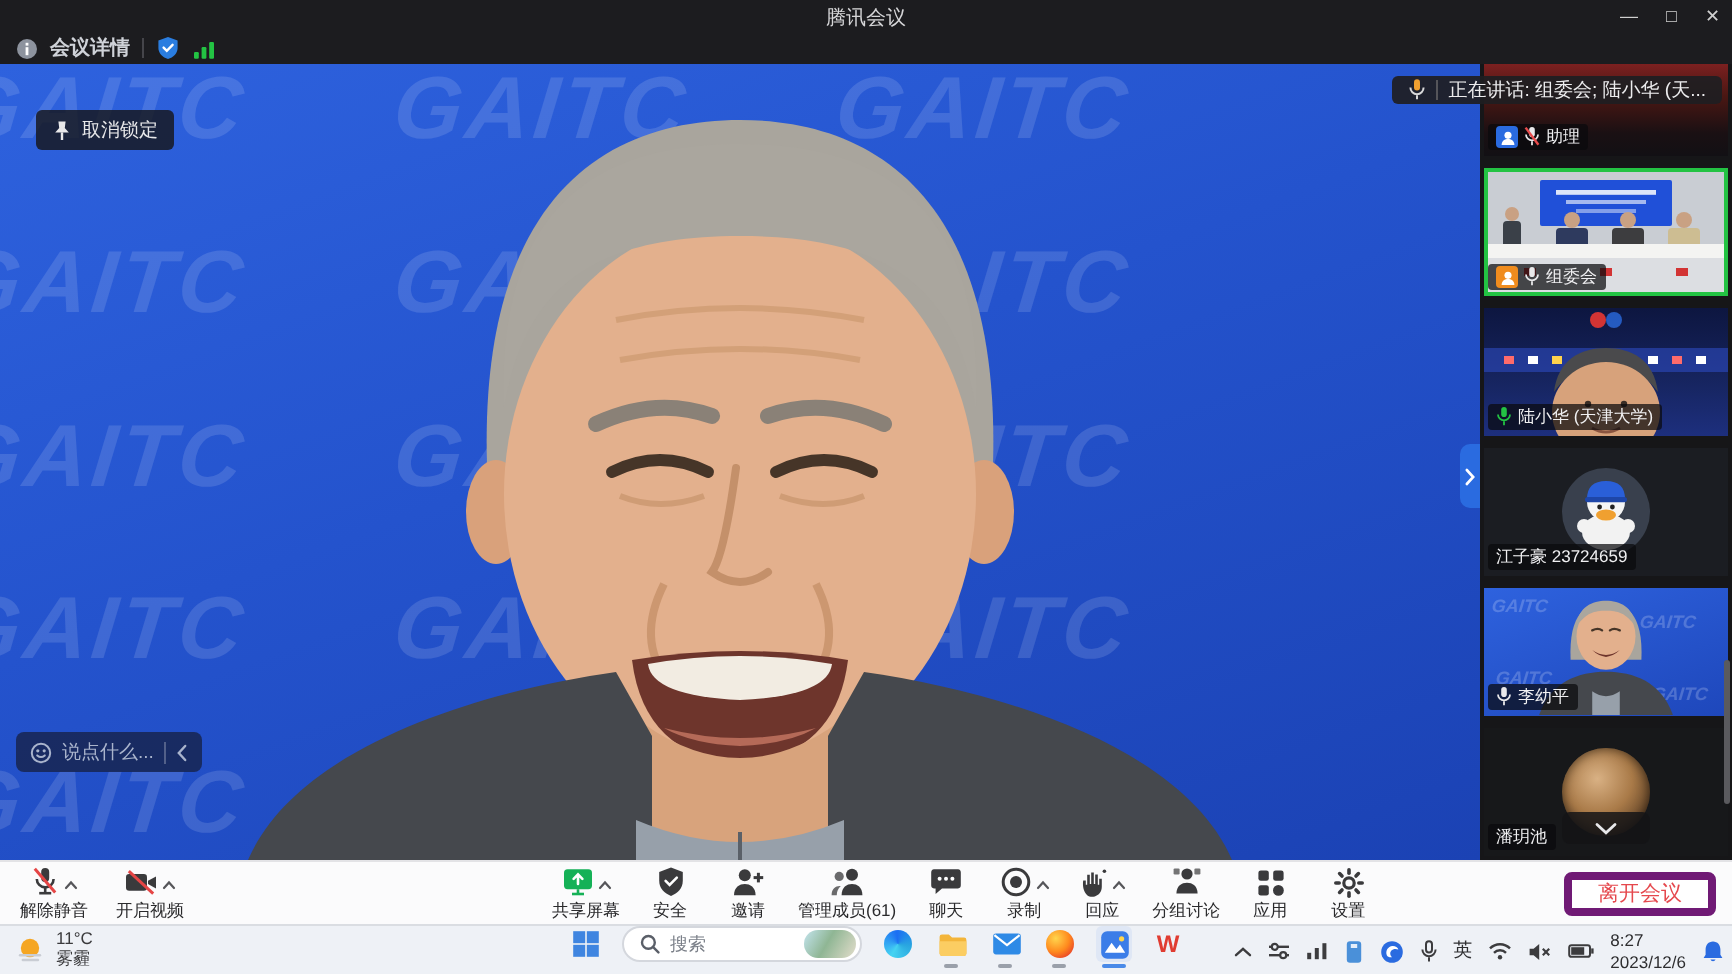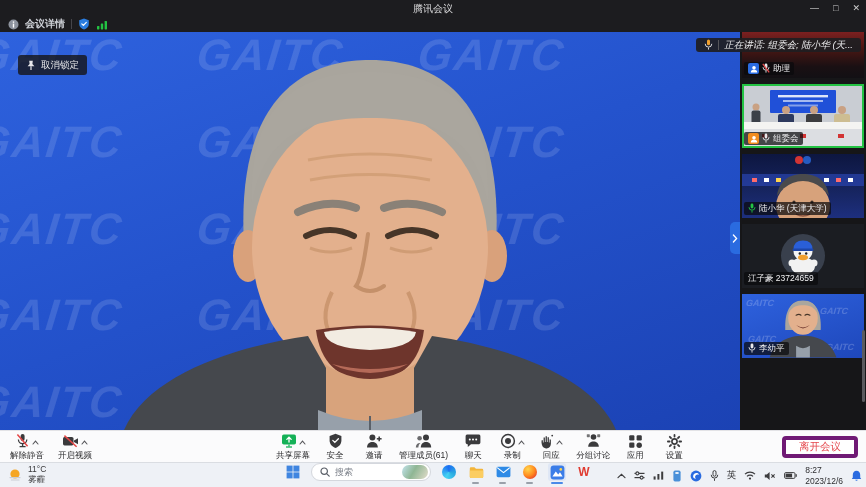--- a/index.html
+++ b/index.html
@@ -39,21 +39,21 @@
   .badge { width:11px; height:11px; border-radius:2px; display:flex; align-items:center; justify-content:center; flex:0 0 auto; }
   .badge.blue { background:#2a6be0; } .badge.orange { background:#f08c1e; }
   .avatar-wrap { position:absolute; left:0; top:0; right:0; bottom:0; display:flex; align-items:center; justify-content:center; }
   .av-circle { width:44px; height:44px; border-radius:50%; overflow:hidden; }
   .av-photo { width:44px; height:44px; border-radius:50%; background:radial-gradient(circle at 40% 35%, #d9b184 0%, #a97a48 45%, #5f4126 80%, #3c2a18 100%); box-shadow:inset 0 0 6px rgba(0,0,0,0.6); }
   .collapse-pill { position:absolute; left:50%; transform:translateX(-50%); bottom:6px; width:44px; height:16px; background:rgba(20,20,22,0.85); border-radius:4px; display:flex; align-items:center; justify-content:center; }
   .side-scroll { position:absolute; right:1px; top:298px; width:3px; height:72px; background:#5a5a5e; border-radius:2px; }
   .side-handle { position:absolute; left:730px; top:222px; width:10px; height:32px; background:#2a6be0; border-radius:5px 0 0 5px; display:flex; align-items:center; justify-content:center; }
 
   
-  .toast { position:absolute; top:38px; right:5px; height:14px; display:flex; align-items:center; gap:5px; background:rgba(30,30,34,0.92); border-radius:3px; padding:0 8px; z-index:30;font-style:italic; }
+  .toast { position:absolute; top:38px; right:5px; height:14px; display:flex; align-items:center; gap:5px; background:rgba(30,30,34,0.92); border-radius:3px; padding:0 8px; z-index:30; }
   .toast .tx { font-size:9.5px; color:#ececee; white-space:nowrap; }
   .t-div { width:1px; height:10px; background:#55555a; }
 
   
   .t1-bg { position:absolute; inset:0; background:linear-gradient(180deg,#7c2020 0%,#4a1713 35%,#1a1013 75%,#121014 100%); }
   .t3-bg { position:absolute; inset:0; background:linear-gradient(180deg,#0d1640 0%,#16245e 55%,#1d2f7e 100%); }
   .t5-bg { position:absolute; inset:0; background:linear-gradient(160deg,#2e62de 0%,#1e47bb 100%); }
   .wm-sm { position:absolute; font-size:9px; font-weight:bold; font-style:italic; color:rgba(235,242,255,0.22); transform:skewX(-6deg); }
 
   
@@ -168,20 +168,33 @@
     </svg>
 
     <div class="pin-btn">
       <svg width="10" height="11" viewBox="0 0 10 11">
           <path d="M3.2,0.8 H6.8 L6.4,4 L8.4,6.2 H1.6 L3.6,4 Z" fill="#e8e8ea"></path>
           <line x1="5" y1="6.2" x2="5" y2="10" stroke="#e8e8ea" stroke-width="1.2"></line>
         </svg>
       <span>取消锁定</span>
     </div>
 
+    <div class="chat-bubble">
+      <svg width="11" height="11" viewBox="0 0 11 11">
+          <circle cx="5.5" cy="5.5" r="4.6" fill="none" stroke="#a9b4cc" stroke-width="1"></circle>
+          <circle cx="3.9" cy="4.4" r="0.8" fill="#a9b4cc"></circle>
+          <circle cx="7.1" cy="4.4" r="0.8" fill="#a9b4cc"></circle>
+          <path d="M3.6,6.7 Q5.5,8.3 7.4,6.7" stroke="#a9b4cc" stroke-width="1" fill="none" stroke-linecap="round"></path>
+        </svg>
+      <span class="ph">说点什么...</span>
+      <div class="cb-div"></div>
+      <svg width="6" height="9" viewBox="0 0 6 9">
+          <path d="M4.6,1 L1.4,4.5 L4.6,8" stroke="#a9b4cc" stroke-width="1.2" fill="none" stroke-linecap="round"></path>
+        </svg>
+    </div>
   </div>
 
   <div class="side-handle">
     <svg width="6" height="9" viewBox="0 0 6 9">
         <path d="M1.4,1 L4.6,4.5 L1.4,8" stroke="#fff" stroke-width="1.3" fill="none" stroke-linecap="round"></path>
       </svg>
   </div>
 
   <div class="toast">
     <svg width="9" height="12" viewBox="0 0 9 12">
@@ -322,20 +335,33 @@
       <div class="name-tag">
         <svg width="8" height="11" viewBox="0 0 8 11">
             <rect x="2.6" y="0.5" width="2.8" height="5" rx="1.4" fill="#e8e8ea"></rect>
             <path d="M1,4.2 a3,3 0 0 0 6,0" stroke="#e8e8ea" stroke-width="0.9" fill="none"></path>
             <line x1="4" y1="7.6" x2="4" y2="9.6" stroke="#e8e8ea" stroke-width="0.9"></line>
           </svg>
         <span class="nm">李幼平</span>
       </div>
     </div>
 
+    <div class="tile" style="top:332px; height:64px; background:#17181a;">
+      <div class="avatar-wrap">
+        <div class="av-photo"></div>
+      </div>
+      <div class="name-tag">
+        <span class="nm">潘玥池</span>
+      </div>
+      <div class="collapse-pill">
+        <svg width="12" height="7" viewBox="0 0 12 7">
+            <path d="M1.5,1.2 L6,5.4 L10.5,1.2" stroke="#e8e8ea" stroke-width="1.4" fill="none" stroke-linecap="round"></path>
+          </svg>
+      </div>
+    </div>
 
     <div class="side-scroll"></div>
   </div>
 
   <div class="toolbar">
 
     <div class="tb-left">
       <div class="tb-btn">
         <div class="tb-ico">
           <svg width="15" height="16" viewBox="0 0 15 16">

